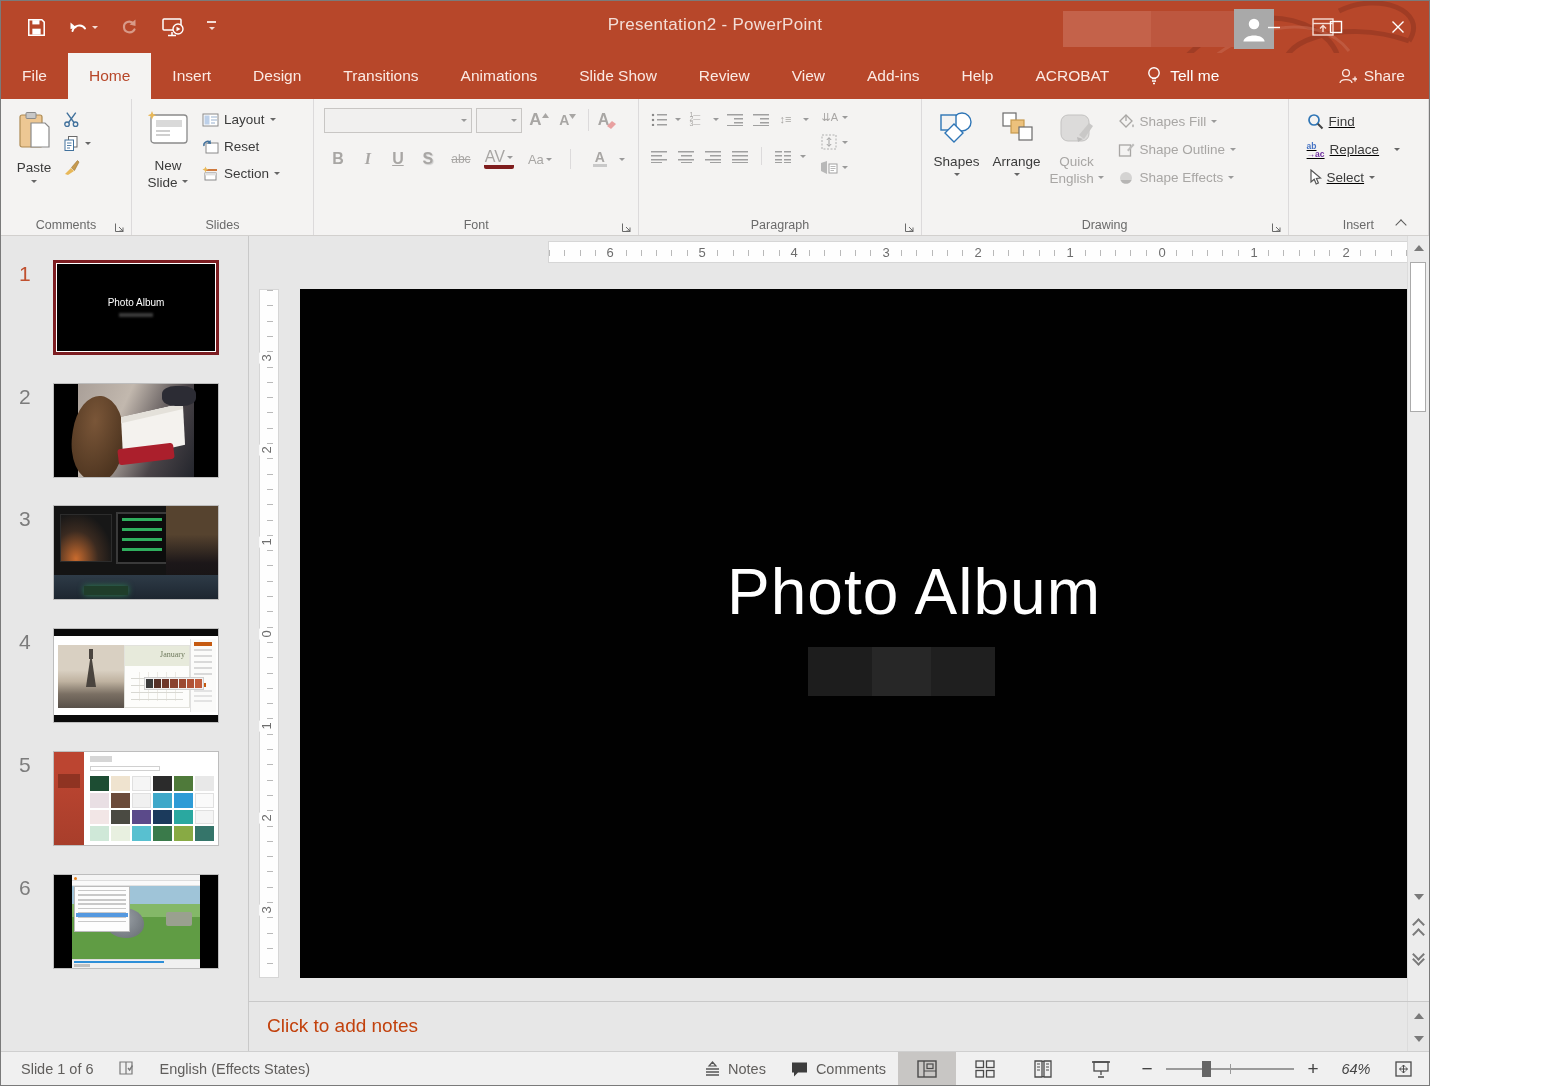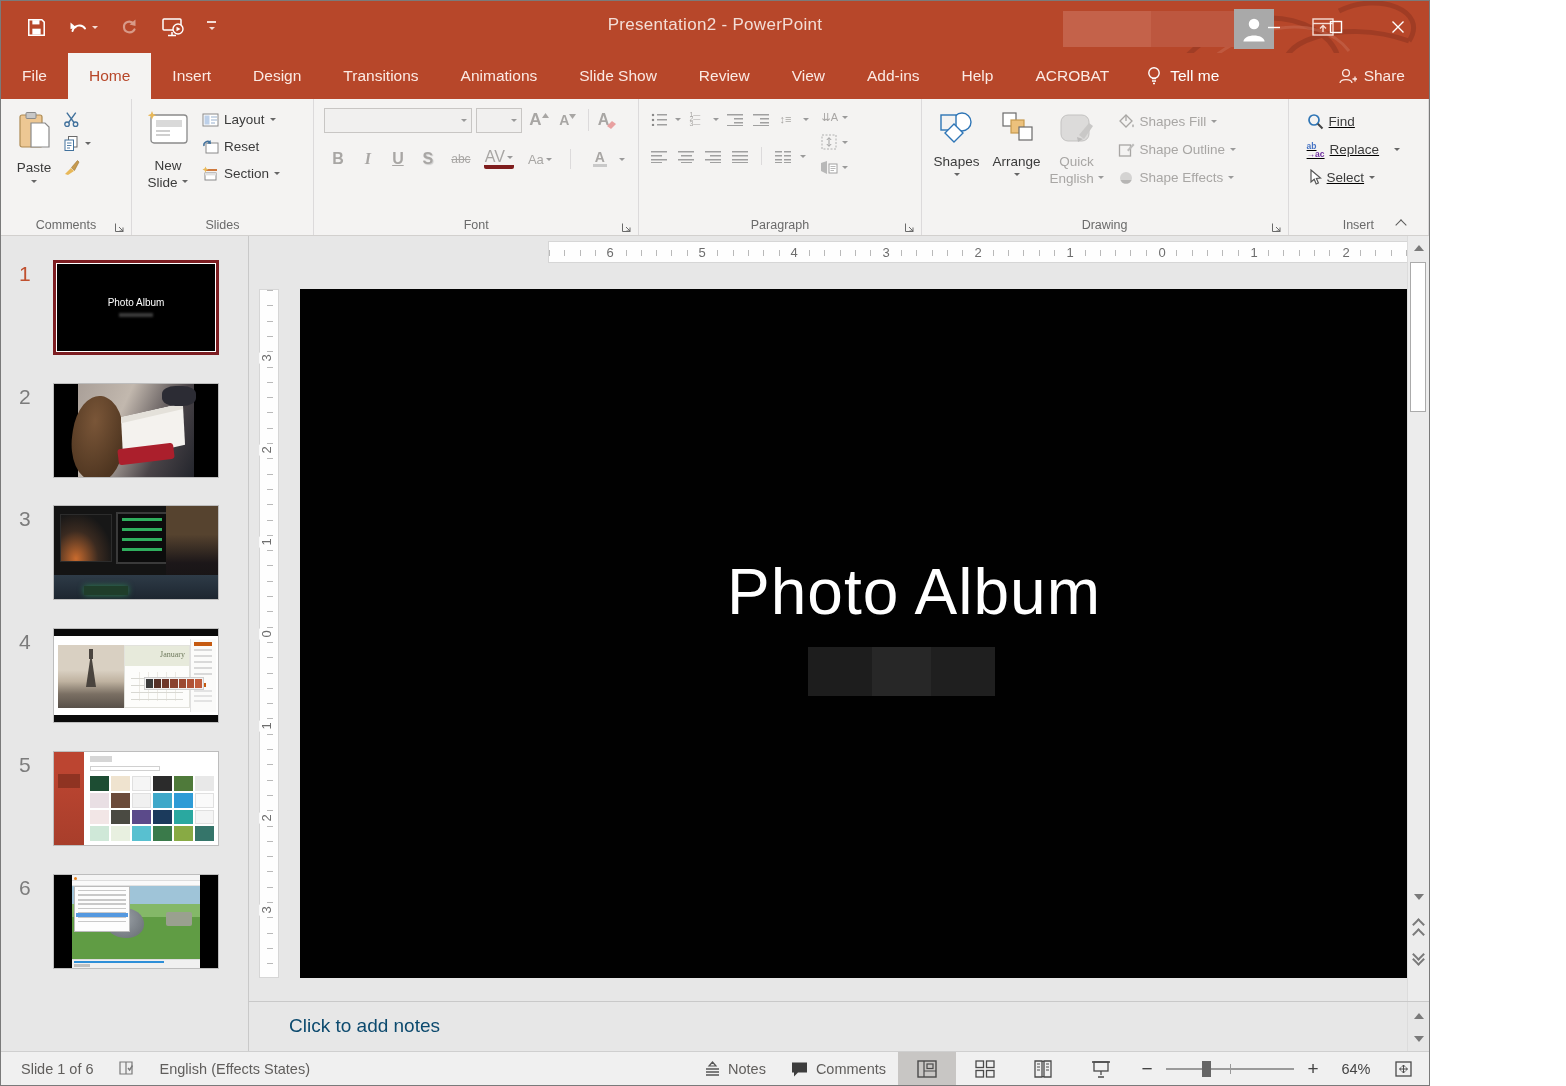--- a/index.html
+++ b/index.html
@@ -79,35 +79,35 @@
   .sc-btn { position:absolute; left:0; width:100%; height:22px; display:flex; align-items:center; justify-content:center; cursor:pointer; }
   .tri-up { width:0; height:0; border:5px solid transparent; border-bottom:6px solid #7a7a7a; margin-bottom:4px; }
   .tri-down { width:0; height:0; border:5px solid transparent; border-top:6px solid #7a7a7a; margin-top:4px; }
   .sc-thumb { position:absolute; left:2px; width:16px; top:26px; height:150px; background:#ffffff; border:1px solid #ababab; }
   .dbl { display:flex; flex-direction:column; gap:1px; align-items:center; }
   .dbl .c { width:9px; height:9px; border-left:2px solid #7a7a7a; border-top:2px solid #7a7a7a; }
   .dbl .c.up { transform:rotate(45deg); }
   .dbl .c.dn { transform:rotate(225deg); margin-top:-5px; }
 
   .notes { position:absolute; left:248px; right:0; bottom:0; height:52px; background:#e7e7e7; border-top:1px solid #c9c9c9; }
-  .notes-text { position:absolute; left:18px; top:13px; font-size:19px; color:#0c4a6e;margin-left:22px; }
+  .notes-text { position:absolute; left:18px; top:13px; font-size:19px; color:#c2410c; }
   .notes-scroll { position:absolute; right:0; top:0; width:22px; height:100%; border-left:1px solid #dcdcdc; }
 
   
   .statusbar { position:absolute; left:0; bottom:0; width:100%; height:34px; background:#f0f0f0; border-top:1px solid #cfcfcf; display:flex; align-items:center; font-size:14.5px; color:#605e5c; }
   .sb-item { display:flex; align-items:center; gap:7px; padding:0 12px; height:100%; cursor:pointer; }
   .sb-right { margin-left:auto; display:flex; align-items:center; height:100%; }
   .viewbtn { width:58px; height:100%; display:flex; align-items:center; justify-content:center; cursor:pointer; }
   .viewbtn.active { background:#c8c6c4; }
   .zoomslider { display:flex; align-items:center; gap:0; padding:0 8px; }
   .ztrack { position:relative; width:128px; height:2px; background:#9a9a9a; margin:0 10px; }
   .ztick { position:absolute; left:50%; top:-4px; width:1px; height:10px; background:#9a9a9a; }
   .zhandle { position:absolute; left:36px; top:-7px; width:9px; height:16px; background:#666; cursor:pointer; }
   .zsign { font-size:19px; color:#444; width:18px; text-align:center; cursor:pointer; }
-  .zpct { width:52px; text-align:center; font-size:14.5px; color:#444; cursor:pointer; }
+  .zpct { width:52px; text-align:center; font-size:14.5px; color:#444; cursor:pointer;font-style:italic; }
 
   
   .ph { position:absolute; }
   .t1-title { position:absolute; left:0; width:100%; top:34px; text-align:center; color:#fff; font-size:10px; font-weight:300; }
   .t1-sub { position:absolute; left:50%; top:50px; width:34px; height:4px; transform:translateX(-50%); background:#3a3a3a; filter:blur(1px); }
 </style>
 </head>
 <body>
 
 <div id="app">

